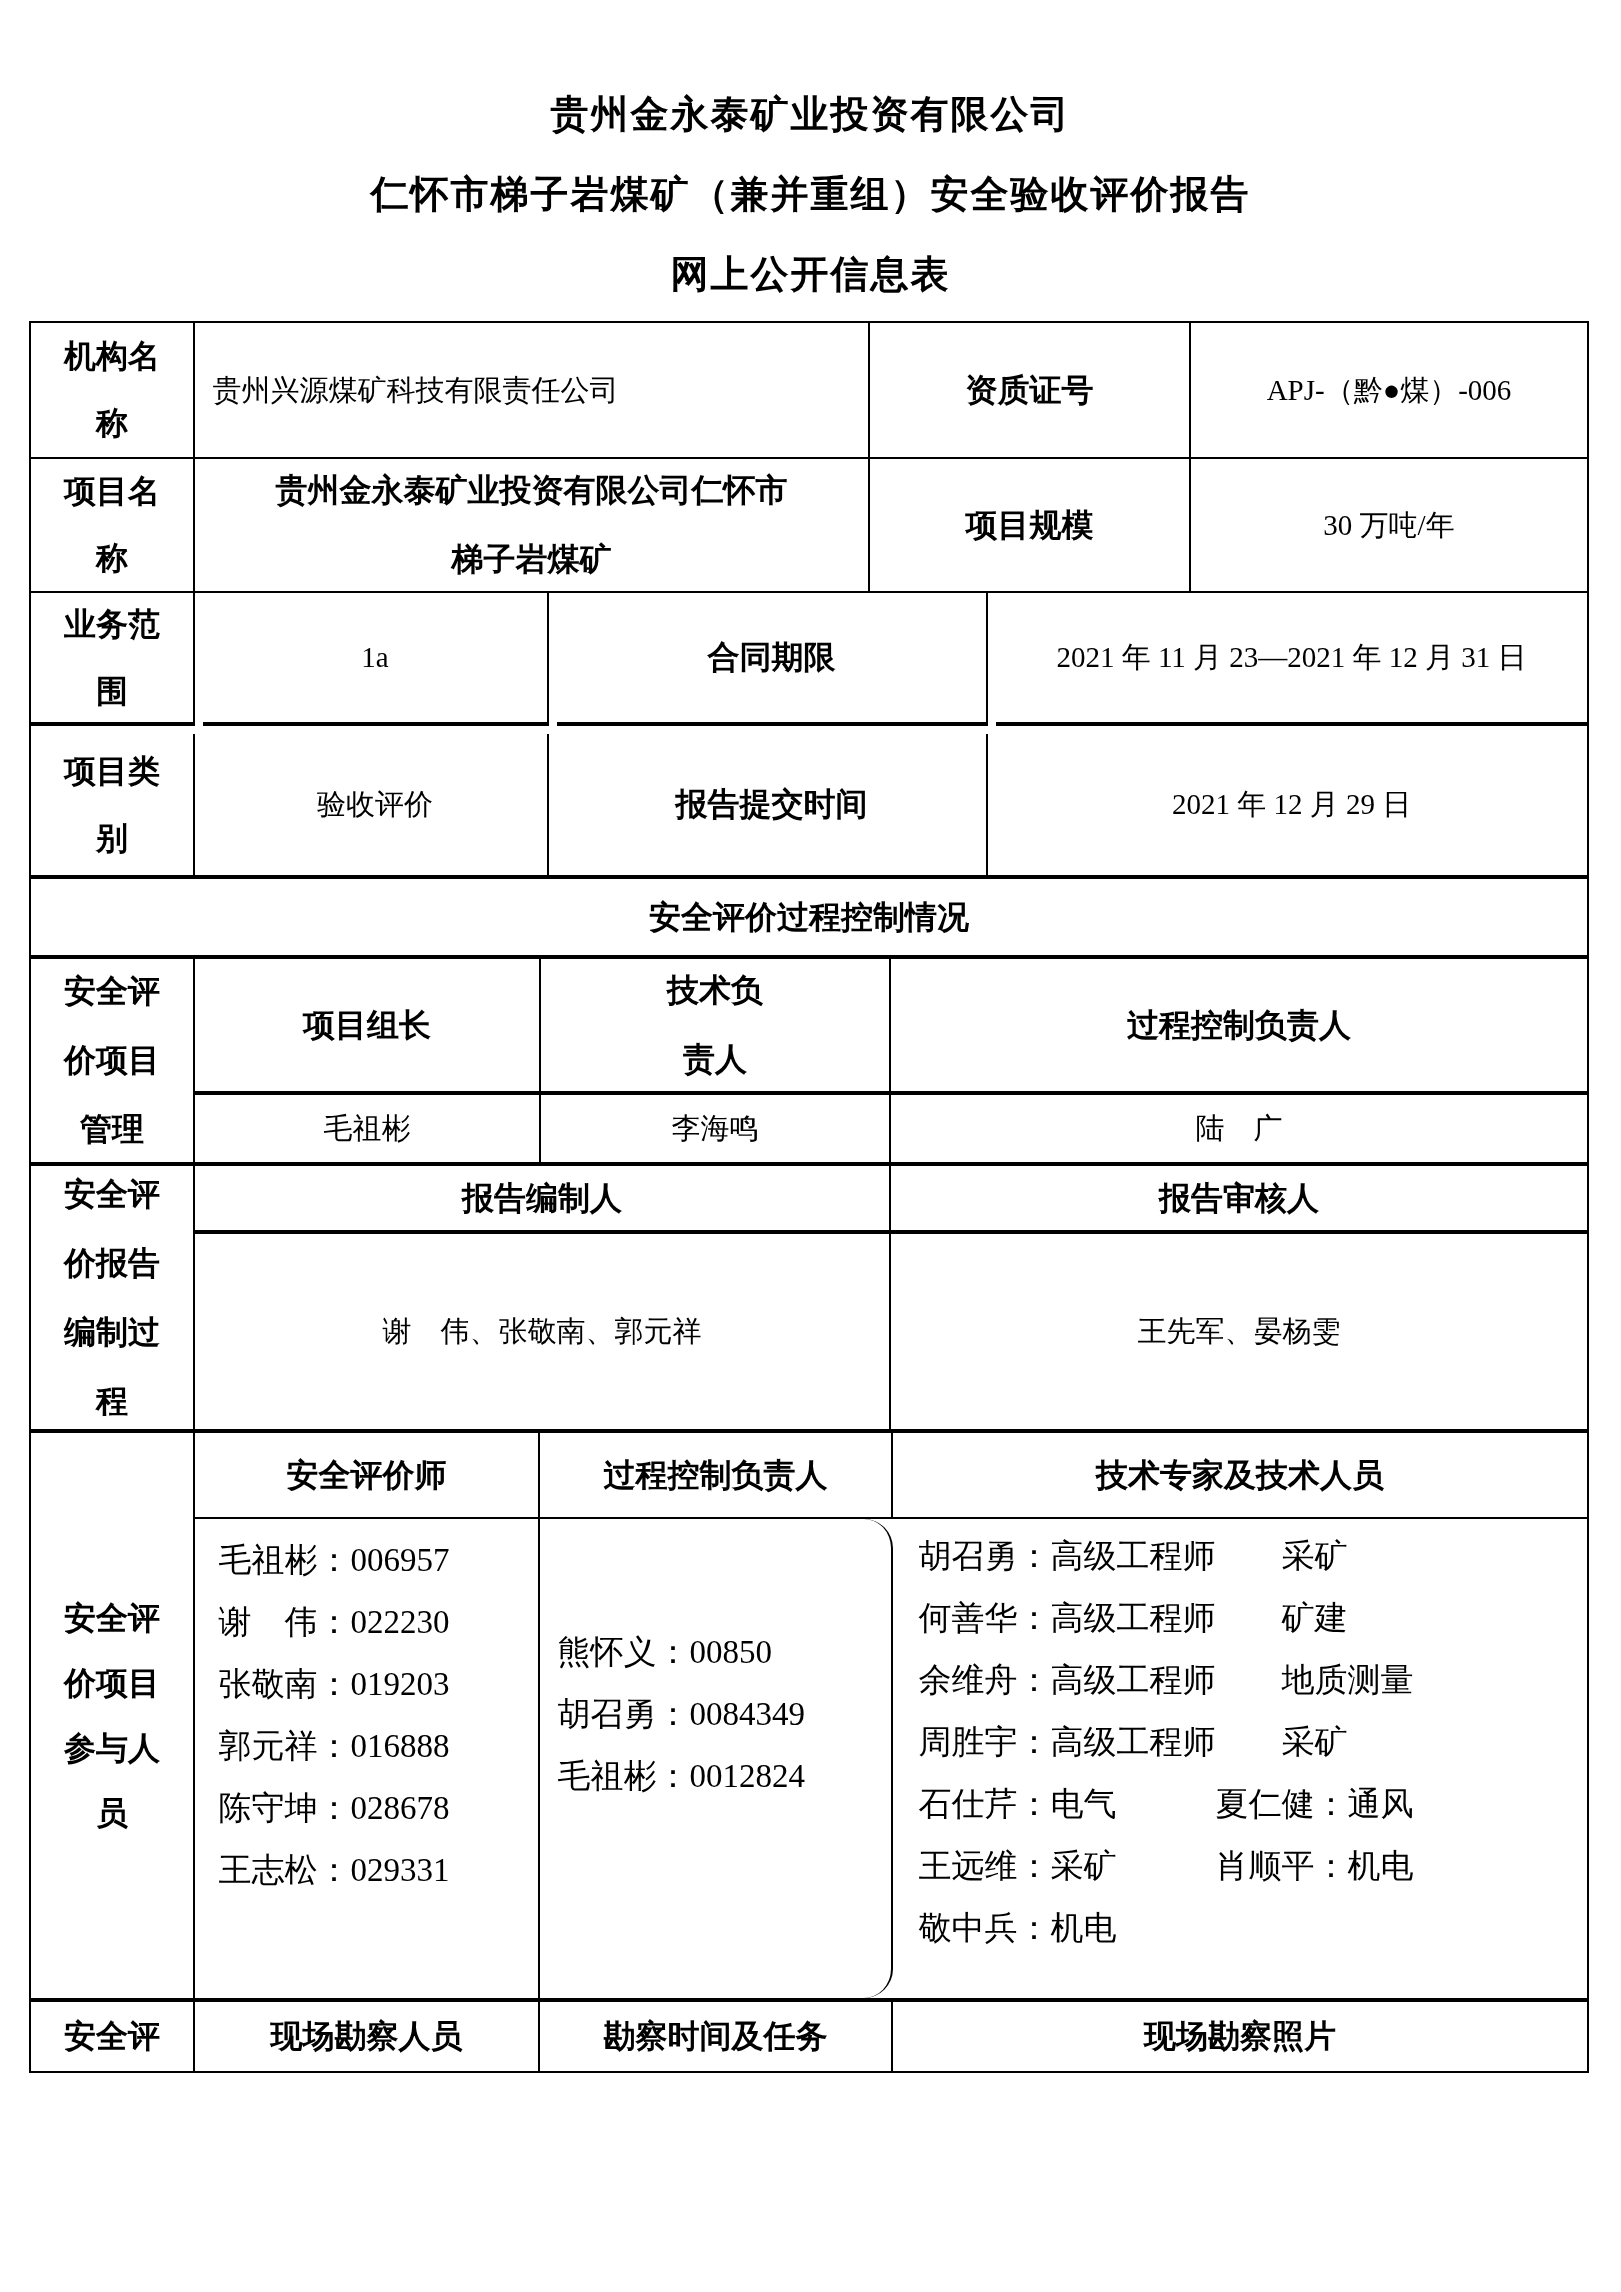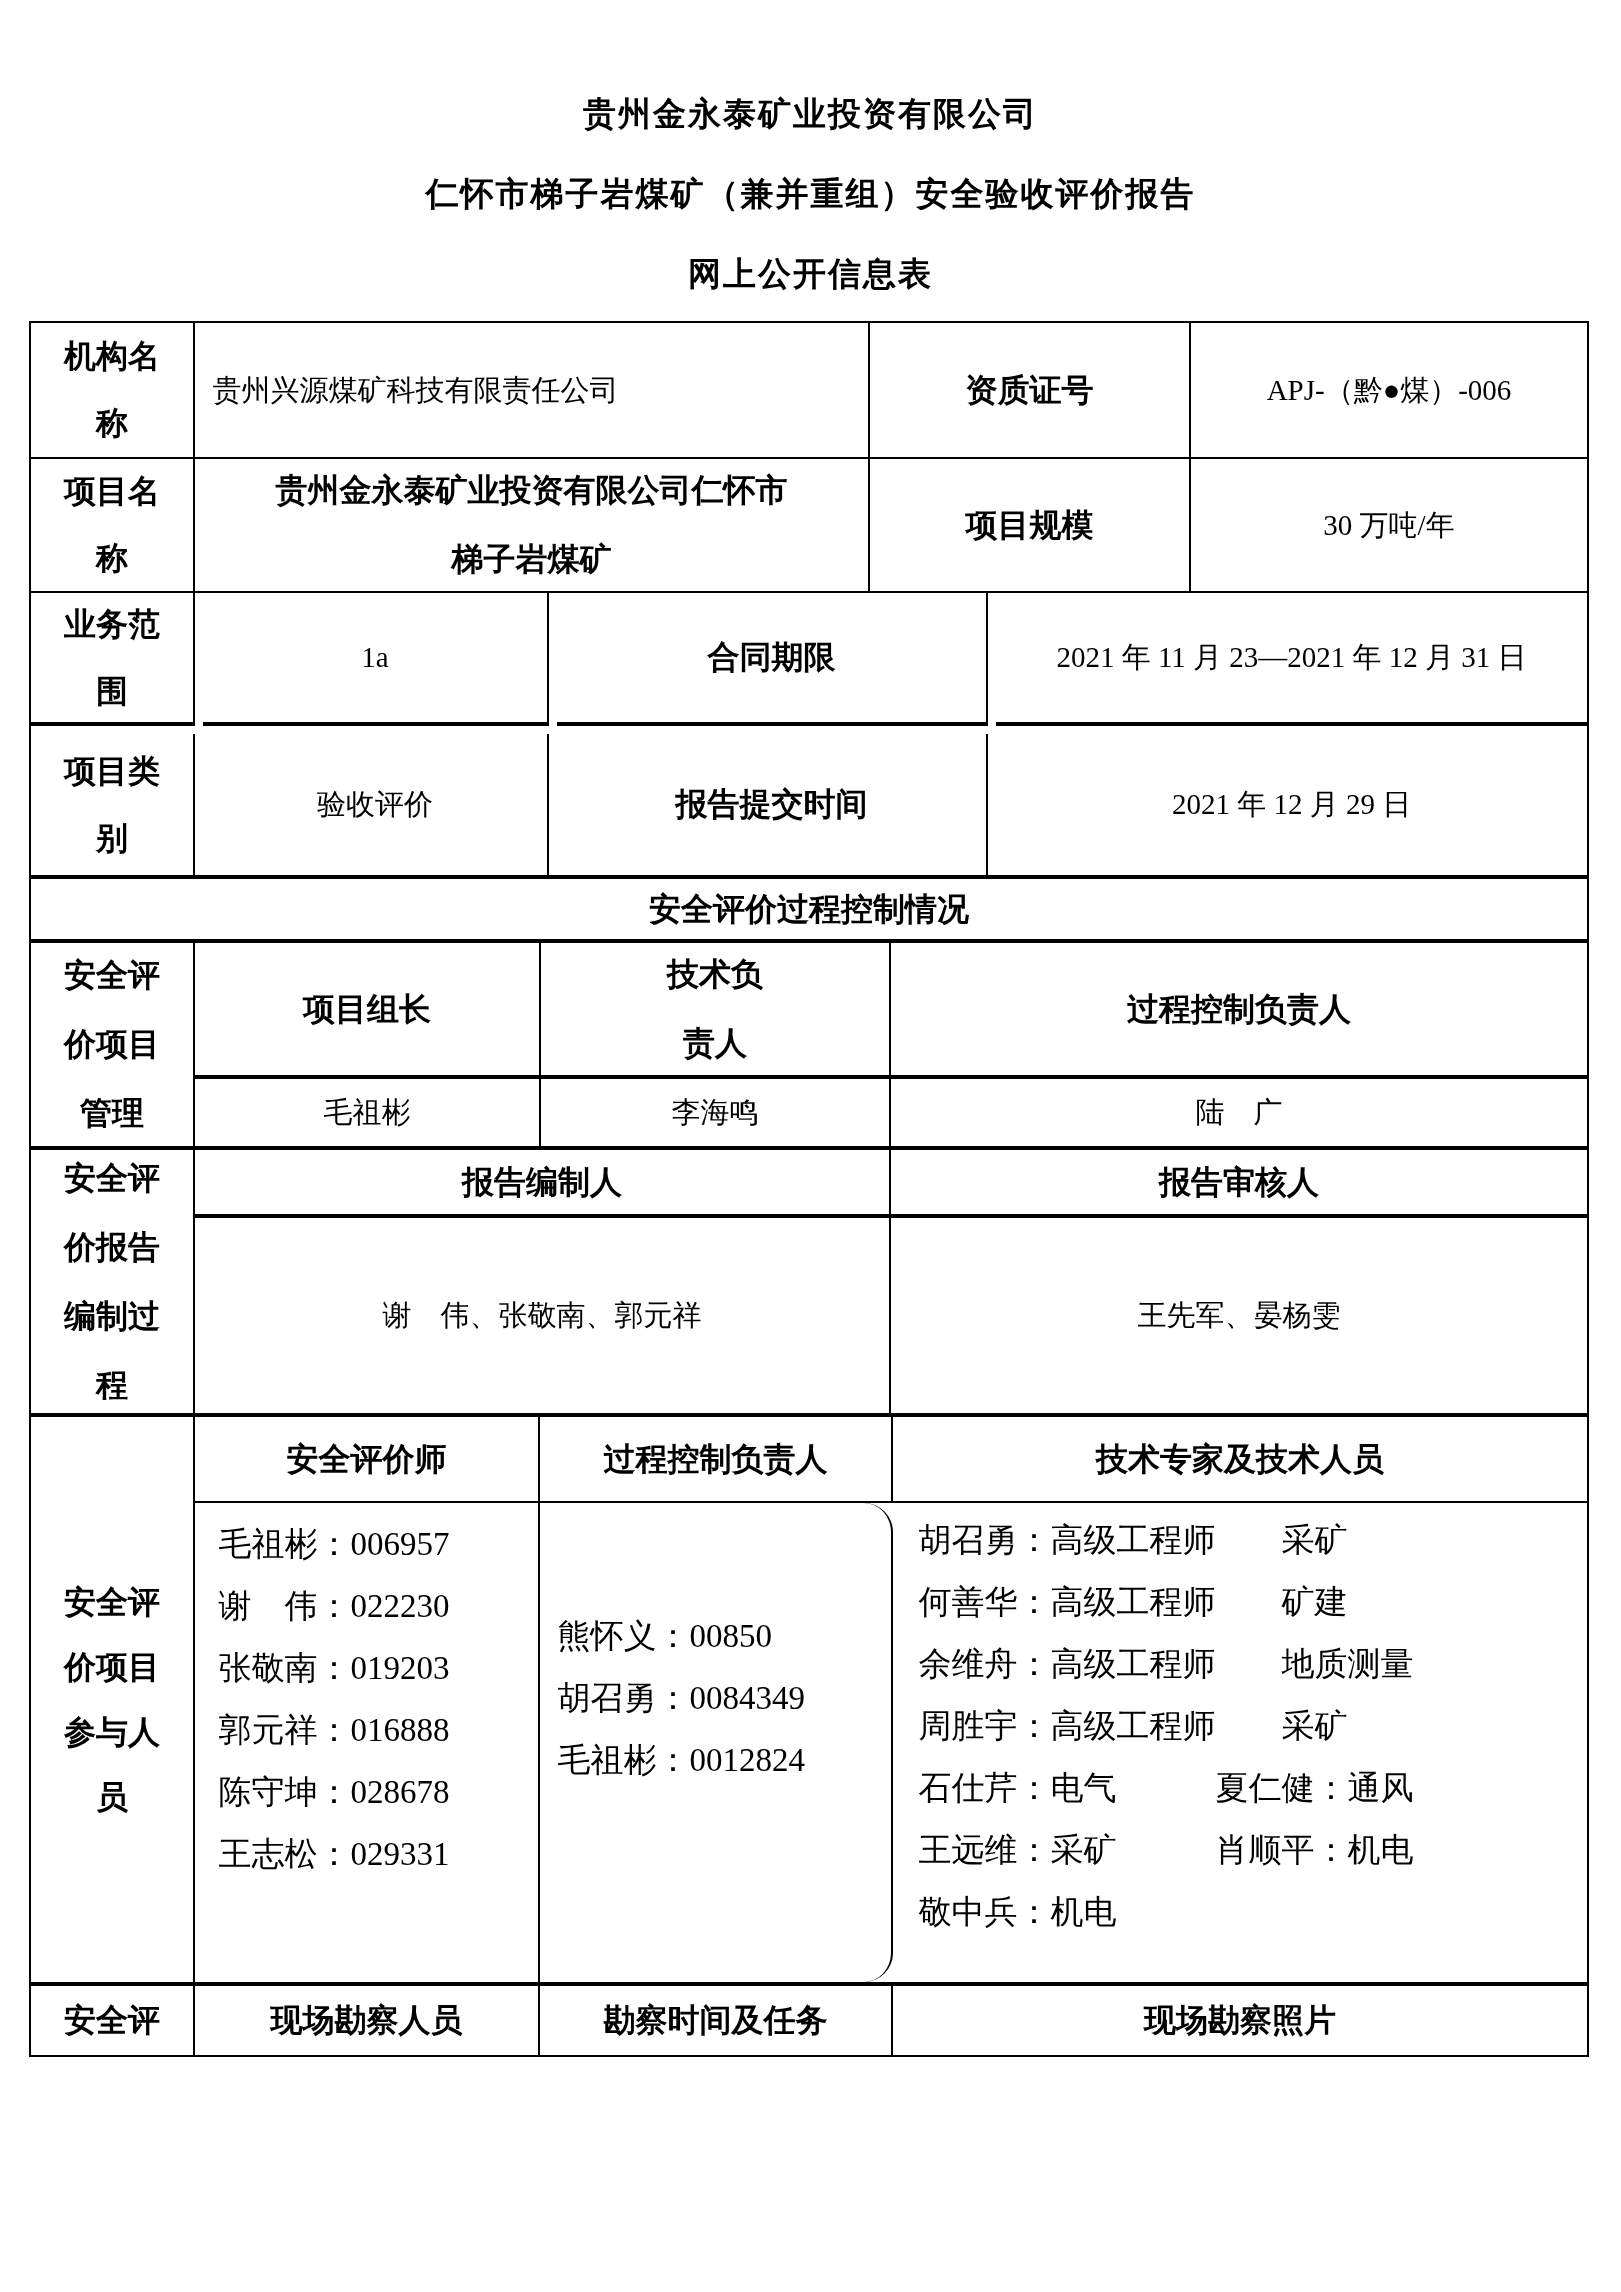--- a/index.html
+++ b/index.html
@@ -11,39 +11,39 @@
     background:#ffffff;
     color:#000;
     font-family:"Liberation Serif", serif;
     overflow:hidden;
   }
   
   .title-block { padding-top:74px; text-align:center; }
   .title-line {
     font-family:"Liberation Sans", sans-serif;
     font-weight:bold;
-    font-size:33px;
+    font-size:38px;
     line-height:80px;
     letter-spacing:2px;
     white-space:nowrap;
   }
   
   .doc-table {
     position:absolute;
     left:29px; top:321px;
     width:1560px;
     border:2.9px solid #000;
   }
   .sec { display:grid; border-bottom:2.9px solid #000; }
   .sec.bb-thick { border-bottom:4.9px solid #000; }
   .sec.bb-none  { border-bottom:none; }
 
   #secA { grid-template-columns:164px 675px 321px 1fr; grid-template-rows:136px 132px; }
   #secB { grid-template-columns:164px 346px 431px 1fr; grid-template-rows:133px 141px;gap:8px; }
-  #secH { height:64px; }
+  #secH { height:80px; }
   #secC { grid-template-columns:164px 346px 350px 1fr; grid-template-rows:136px 67px; }
   #secD { grid-template-columns:164px 696px 1fr;       grid-template-rows:68px  195px; }
   #secE { grid-template-columns:164px 345px 353px 1fr; grid-template-rows:86px  479px; }
   #secF { grid-template-columns:164px 345px 353px 1fr; grid-template-rows:69px; }
 
   .cell {
     border-right:2.9px solid #000;
     display:flex; align-items:center; justify-content:center;
     text-align:center;
     white-space:pre-line;

